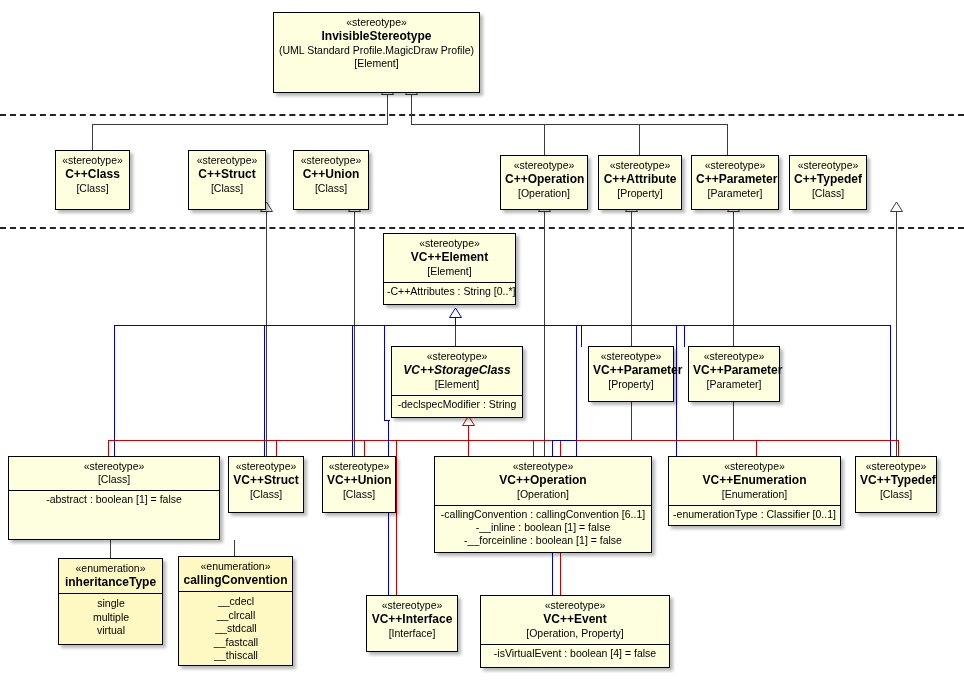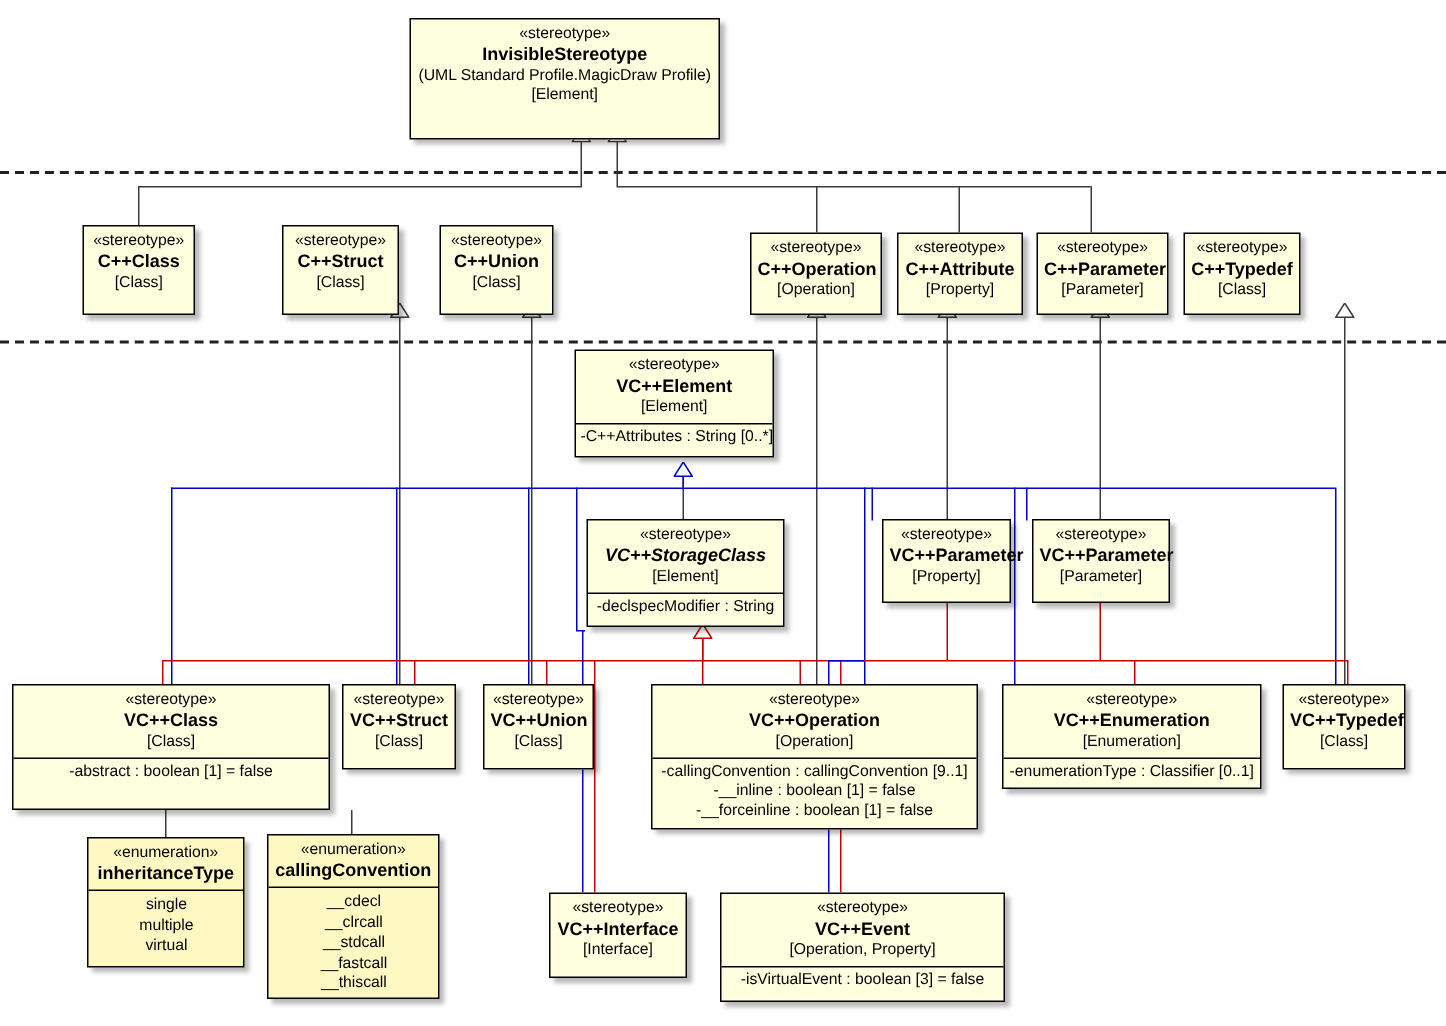--- a/index.html
+++ b/index.html
@@ -304,21 +304,20 @@
     <div class="head">
       <div class="stereo">«stereotype»</div>
       <div class="name">VC++Parameter</div>
       <div class="sub">[Parameter]</div>
     </div>
   </div>
 
   <div class="node" style="left:8px;top:456px;width:212px;height:84px;">
     <div class="head">
       <div class="stereo">«stereotype»</div>
-      <div class="name">VC++Class</div>
       <div class="sub">[Class]</div>
     </div>
     <div class="compartment">
       <div class="attr">-abstract : boolean [1] = false</div>
     </div>
   </div>
 
   <div class="node" style="left:228px;top:456px;width:76px;height:57px;">
     <div class="head">
       <div class="stereo">«stereotype»</div>
@@ -335,21 +334,21 @@
     </div>
   </div>
 
   <div class="node" style="left:434px;top:456px;width:218px;height:97px;">
     <div class="head">
       <div class="stereo">«stereotype»</div>
       <div class="name">VC++Operation</div>
       <div class="sub">[Operation]</div>
     </div>
     <div class="compartment">
-      <div class="attr">-callingConvention : callingConvention [9..1]</div>
+      <div class="attr">-callingConvention : callingConvention [6..1]</div>
       <div class="attr">-__inline : boolean [1] = false</div>
       <div class="attr">-__forceinline : boolean [1] = false</div>
     </div>
   </div>
 
   <div class="node" style="left:668px;top:456px;width:173px;height:70px;">
     <div class="head">
       <div class="stereo">«stereotype»</div>
       <div class="name">VC++Enumeration</div>
       <div class="sub">[Enumeration]</div>
@@ -375,21 +374,21 @@
     </div>
   </div>
 
   <div class="node" style="left:480px;top:595px;width:190px;height:73px;">
     <div class="head">
       <div class="stereo">«stereotype»</div>
       <div class="name">VC++Event</div>
       <div class="sub">[Operation, Property]</div>
     </div>
     <div class="compartment">
-      <div class="attr">-isVirtualEvent : boolean [3] = false</div>
+      <div class="attr">-isVirtualEvent : boolean [4] = false</div>
     </div>
   </div>
 
   <div class="node enumeration" style="left:58px;top:558px;width:105px;height:87px;">
     <div class="head">
       <div class="stereo">«enumeration»</div>
       <div class="name">inheritanceType</div>
     </div>
     <div class="compartment">
       <div class="lit">single</div>

